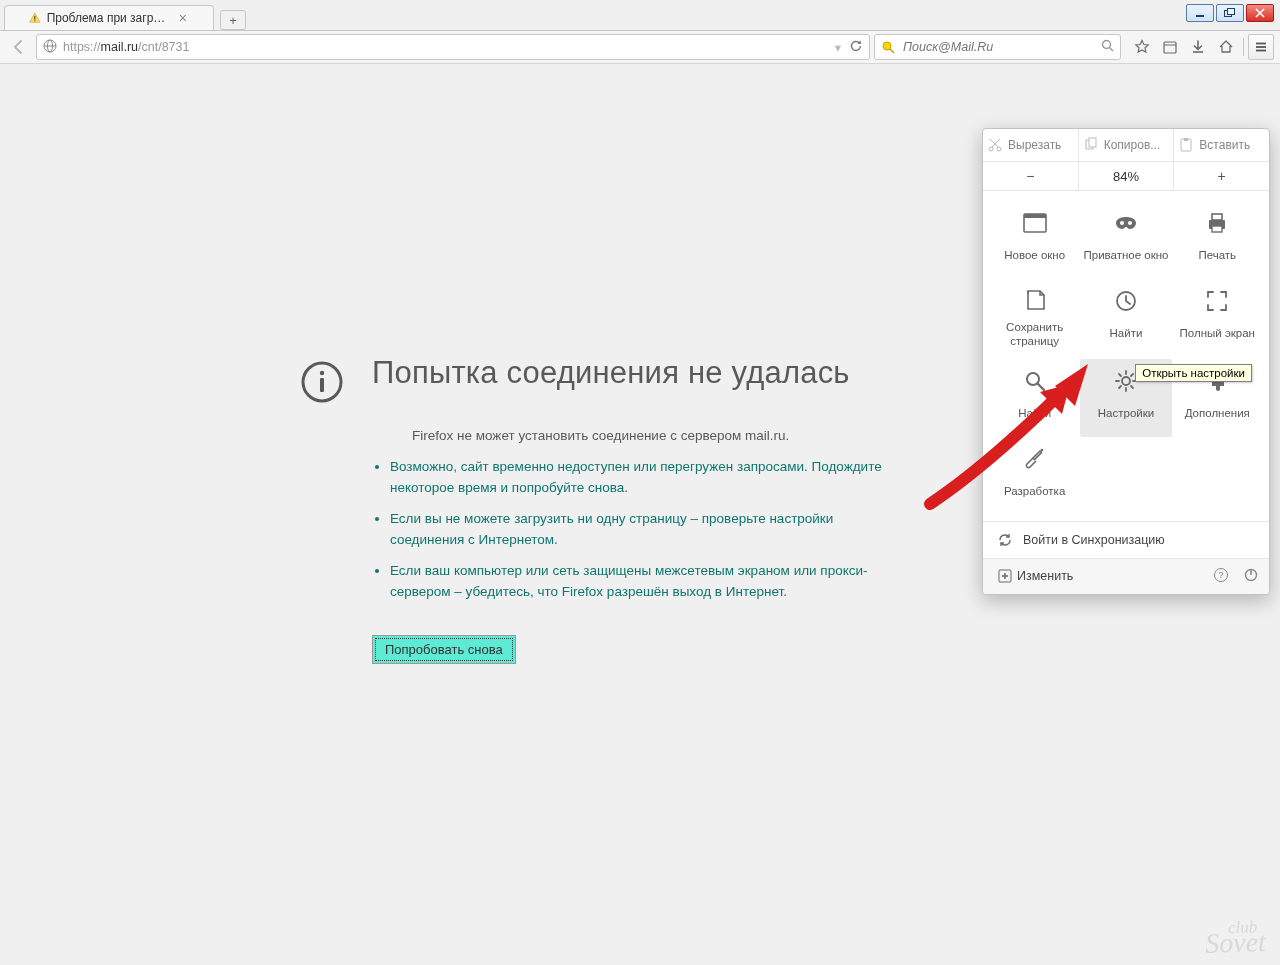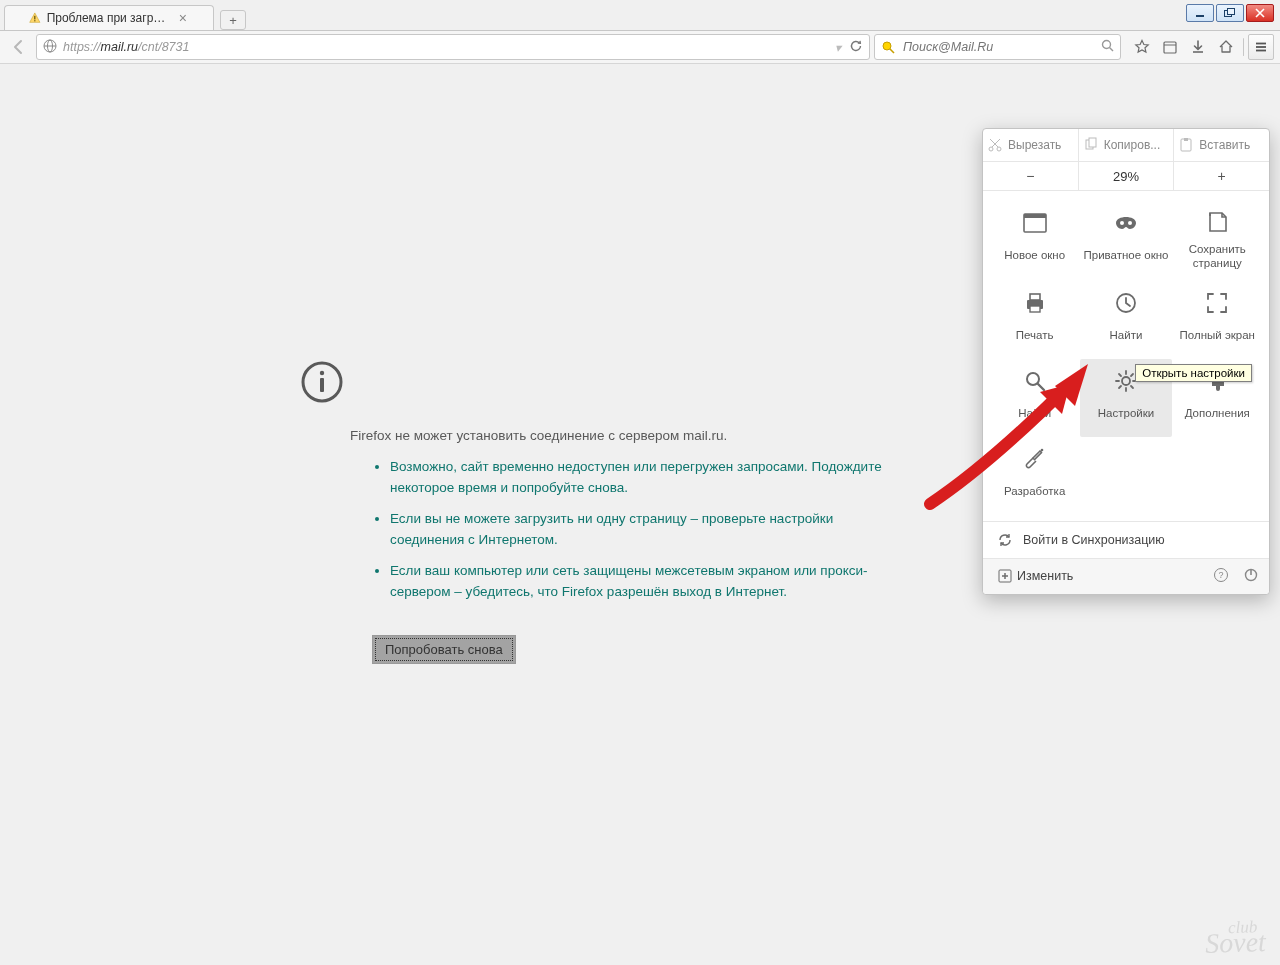--- a/index.html
+++ b/index.html
@@ -14,45 +14,45 @@
   .tabstrip { display:flex; align-items:flex-end; height:30px; padding-left:4px; background:transparent; margin-top:0; }
   .tab { display:flex; align-items:center; height:25px; background:#f7f7f7; border:1px solid #c7c7c7; border-bottom:none; border-top-left-radius:4px; border-top-right-radius:4px; padding:0 24px; font-size:12px; color:#333; max-width:210px; gap:6px; margin-top:5px;}
   .tab .title { white-space:nowrap; overflow:hidden; text-overflow:ellipsis; max-width:150px; }
   .tab .close { color:#888; font-size:14px; cursor:pointer; padding:0 2px;}
   .newtab { width:26px; height:20px; margin:8px 0 0 6px; border:1px solid #c7c7c7; border-radius:3px; background:#f1f1f1; display:flex; align-items:center; justify-content:center; color:#666; font-size:13px; cursor:pointer;}
   .warnicon { width:14px; height:14px; }
 
   
   .navbar { height:34px; background:#f5f5f5; border-top:1px solid #c7c7c7; border-bottom:1px solid #d6d6d6; display:flex; align-items:center; padding:0 6px; gap:4px; }
   .navbtn { width:26px; height:26px; display:flex; align-items:center; justify-content:center; color:#777; border-radius:3px; }
-  .urlbar { flex:1; height:26px; background:#fff; border:1px solid #c7c7c7; border-radius:3px; display:flex; align-items:center; padding:4px 6px; font-size:12.5px; color:#888;font-style:italic; }
+  .urlbar { flex:1; height:26px; background:#fff; border:1px solid #c7c7c7; border-radius:3px; display:flex; align-items:center; padding:4px 6px; font-size:12.5px; color:#888; }
   .urlbar .globe { margin-right:6px; color:#7a7a7a;}
   .urlbar .url { color:#999; }
   .urlbar .url .host { color:#333; }
   .urlbar .right { margin-left:auto; display:flex; align-items:center; gap:8px; color:#888;}
   .searchbar { width:247px; height:26px; background:#fff; border:1px solid #c7c7c7; border-radius:3px; display:flex; align-items:center; padding:0 6px; font-size:12.5px;}
   .searchbar .sicon { width:14px; height:14px; margin-right:6px; }
   .searchbar input { border:none; outline:none; flex:1; font-size:12.5px; font-style:italic; color:#888; background:transparent;}
   .searchbar .mag { color:#999; margin-left:4px;}
   .toolbar-icons { display:flex; align-items:center; gap:2px; padding-left:4px;}
   .tbicon { width:26px; height:26px; display:flex; align-items:center; justify-content:center; color:#666; border-radius:2px; }
   .tbicon.divider { width:1px; height:18px; background:#c7c7c7; margin:0 2px; }
   .tbicon.menu { border:1px solid #c7c7c7; background:linear-gradient(#fdfdfd,#ececec); }
   .tbicon svg { display:block; }
 
   
   .content { position:absolute; left:0; right:0; top:64px; bottom:0; background:#f0f0f0; }
   .errorbox { position:absolute; left:300px; top:290px; width:600px; }
   .errorhead { display:flex; align-items:flex-start; gap:28px; }
   .infoicon { width:44px; height:44px; flex:none; margin-top:6px;}
   .errortitle { font-size:31px; font-weight:300; color:#595959; line-height:1.22; letter-spacing:0.2px;}
-  .errorsub { margin:24px 0 14px 50px; font-size:13.5px; color:#595959; }
+  .errorsub { margin:24px 0 14px 112px; font-size:13.5px; color:#595959; }
   .errorlist { margin:0 0 0 72px; padding-left:18px; color:#0f766e; font-size:13.5px; line-height:1.55; }
   .errorlist li { margin-bottom:10px; }
-  .retry { margin:22px 0 0 72px; padding:6px 12px; background:#a3a3a3; border:1px solid #999; font-size:13px; color:#333; outline:1px dotted #333; outline-offset:-4px; cursor:pointer;}
+  .retry { margin:22px 0 0 72px; padding:6px 12px; background:#5eead4; border:1px solid #999; font-size:13px; color:#333; outline:1px dotted #333; outline-offset:-4px; cursor:pointer;}
 
   
   .panel { position:absolute; right:10px; top:64px; width:288px; background:#fff; border:1px solid #c3c3c3; border-radius:4px; box-shadow:0 6px 20px rgba(0,0,0,0.25); overflow:visible; }
   .panel-row { display:flex; border-bottom:1px solid #e6e6e6; }
   .panel-row.edit .cell { flex:1; display:flex; align-items:center; justify-content:flex-start; gap:5px; padding:8px 4px; font-size:12px; color:#888; border-right:1px solid #e6e6e6; }
   .panel-row.edit .cell:last-child { border-right:none; }
   .panel-row.zoom .cell { flex:1; display:flex; align-items:center; justify-content:center; padding:6px 0; font-size:14px; color:#555; border-right:1px solid #e6e6e6;}
   .panel-row.zoom .cell:last-child { border-right:none; }
   .panel-row.zoom .cell.zval { font-size:13px; color:#333;}
   .grid { display:flex; flex-wrap:wrap; padding:10px 6px 6px 6px; }
@@ -190,20 +190,21 @@
 </div>
 
 <div class="content">
   <div class="errorbox">
     <div class="errorhead">
       <svg class="infoicon" viewBox="0 0 44 44">
         <circle cx="22" cy="22" r="19" fill="none" stroke="#595959" stroke-width="3"></circle>
         <circle cx="22" cy="13" r="2.2" fill="#595959"></circle>
         <rect x="20" y="18" width="4" height="14" rx="1" fill="#595959"></rect>
       </svg>
+      <div class="errortitle">Попытка соединения не удалась</div>
     </div>
     <div class="errorsub">Firefox не может установить соединение с сервером mail.ru.</div>
     <ul class="errorlist">
       <li>Возможно, сайт временно недоступен или перегружен запросами. Подождите некоторое время и попробуйте снова.</li>
       <li>Если вы не можете загрузить ни одну страницу – проверьте настройки соединения с Интернетом.</li>
       <li>Если ваш компьютер или сеть защищены межсетевым экраном или прокси-сервером – убедитесь, что Firefox разрешён выход в Интернет.</li>
     </ul>
     <button class="retry">Попробовать снова</button>
   </div>
 
@@ -234,21 +235,21 @@
       <div class="cell">
         <svg class="ico" viewBox="0 0 16 16">
             <rect x="3" y="2" width="10" height="12" rx="1" fill="none" stroke="#bbb"></rect>
             <rect x="6" y="1" width="4" height="3" fill="#bbb"></rect>
           </svg>
         <span>Вставить</span>
       </div>
     </div>
     <div class="panel-row zoom">
       <div class="cell">−</div>
-      <div class="cell zval">29%</div>
+      <div class="cell zval">84%</div>
       <div class="cell">+</div>
     </div>
 
     <div class="grid" id="panel-grid">
         <div class="gitem">
           <div class="gicon">
             <svg width="28" height="28" viewBox="0 0 28 28">
               <rect x="3" y="5" width="22" height="18" rx="1" fill="none" stroke="currentColor" stroke-width="1.6"></rect>
               <rect x="3" y="5" width="22" height="4" fill="currentColor"></rect>
             </svg>
@@ -261,36 +262,36 @@
               <path d="M4 14c0-4 5-6 10-6s10 2 10 6c0 3-3 6-6 6-2 0-3-2-4-2s-2 2-4 2c-3 0-6-3-6-6z" fill="currentColor"></path>
               <circle cx="10" cy="14" r="2" fill="#fff"></circle>
               <circle cx="18" cy="14" r="2" fill="#fff"></circle>
             </svg>
           </div>
           <div class="glabel">Приватное окно</div>
         </div>
         <div class="gitem">
           <div class="gicon">
             <svg width="28" height="28" viewBox="0 0 28 28">
+              <rect x="6" y="11" width="16" height="9" rx="1" fill="currentColor"></rect>
+              <rect x="9" y="5" width="10" height="6" fill="none" stroke="currentColor" stroke-width="1.6"></rect>
+              <rect x="9" y="17" width="10" height="6" fill="#fff" stroke="currentColor" stroke-width="1.4"></rect>
+            </svg>
+          </div>
+          <div class="glabel">Печать</div>
+        </div>
+        <div class="gitem">
+          <div class="gicon">
+            <svg width="28" height="28" viewBox="0 0 28 28">
               <path d="M7 4h12l4 4v14H7z" fill="none" stroke="currentColor" stroke-width="1.6"></path>
               <path d="M19 4v4h4" fill="none" stroke="currentColor" stroke-width="1.6"></path>
               <path d="M7 4v3" stroke="currentColor" stroke-width="1.6"></path>
             </svg>
           </div>
           <div class="glabel">Сохранить страницу</div>
-        </div>
-        <div class="gitem">
-          <div class="gicon">
-            <svg width="28" height="28" viewBox="0 0 28 28">
-              <rect x="6" y="11" width="16" height="9" rx="1" fill="currentColor"></rect>
-              <rect x="9" y="5" width="10" height="6" fill="none" stroke="currentColor" stroke-width="1.6"></rect>
-              <rect x="9" y="17" width="10" height="6" fill="#fff" stroke="currentColor" stroke-width="1.4"></rect>
-            </svg>
-          </div>
-          <div class="glabel">Печать</div>
         </div>
         <div class="gitem">
           <div class="gicon">
             <svg width="28" height="28" viewBox="0 0 28 28">
               <circle cx="14" cy="14" r="9" fill="none" stroke="currentColor" stroke-width="1.8"></circle>
               <path d="M14 9v5l4 3" fill="none" stroke="currentColor" stroke-width="1.8" stroke-linecap="round"></path>
             </svg>
           </div>
           <div class="glabel">Найти</div>
         </div>

